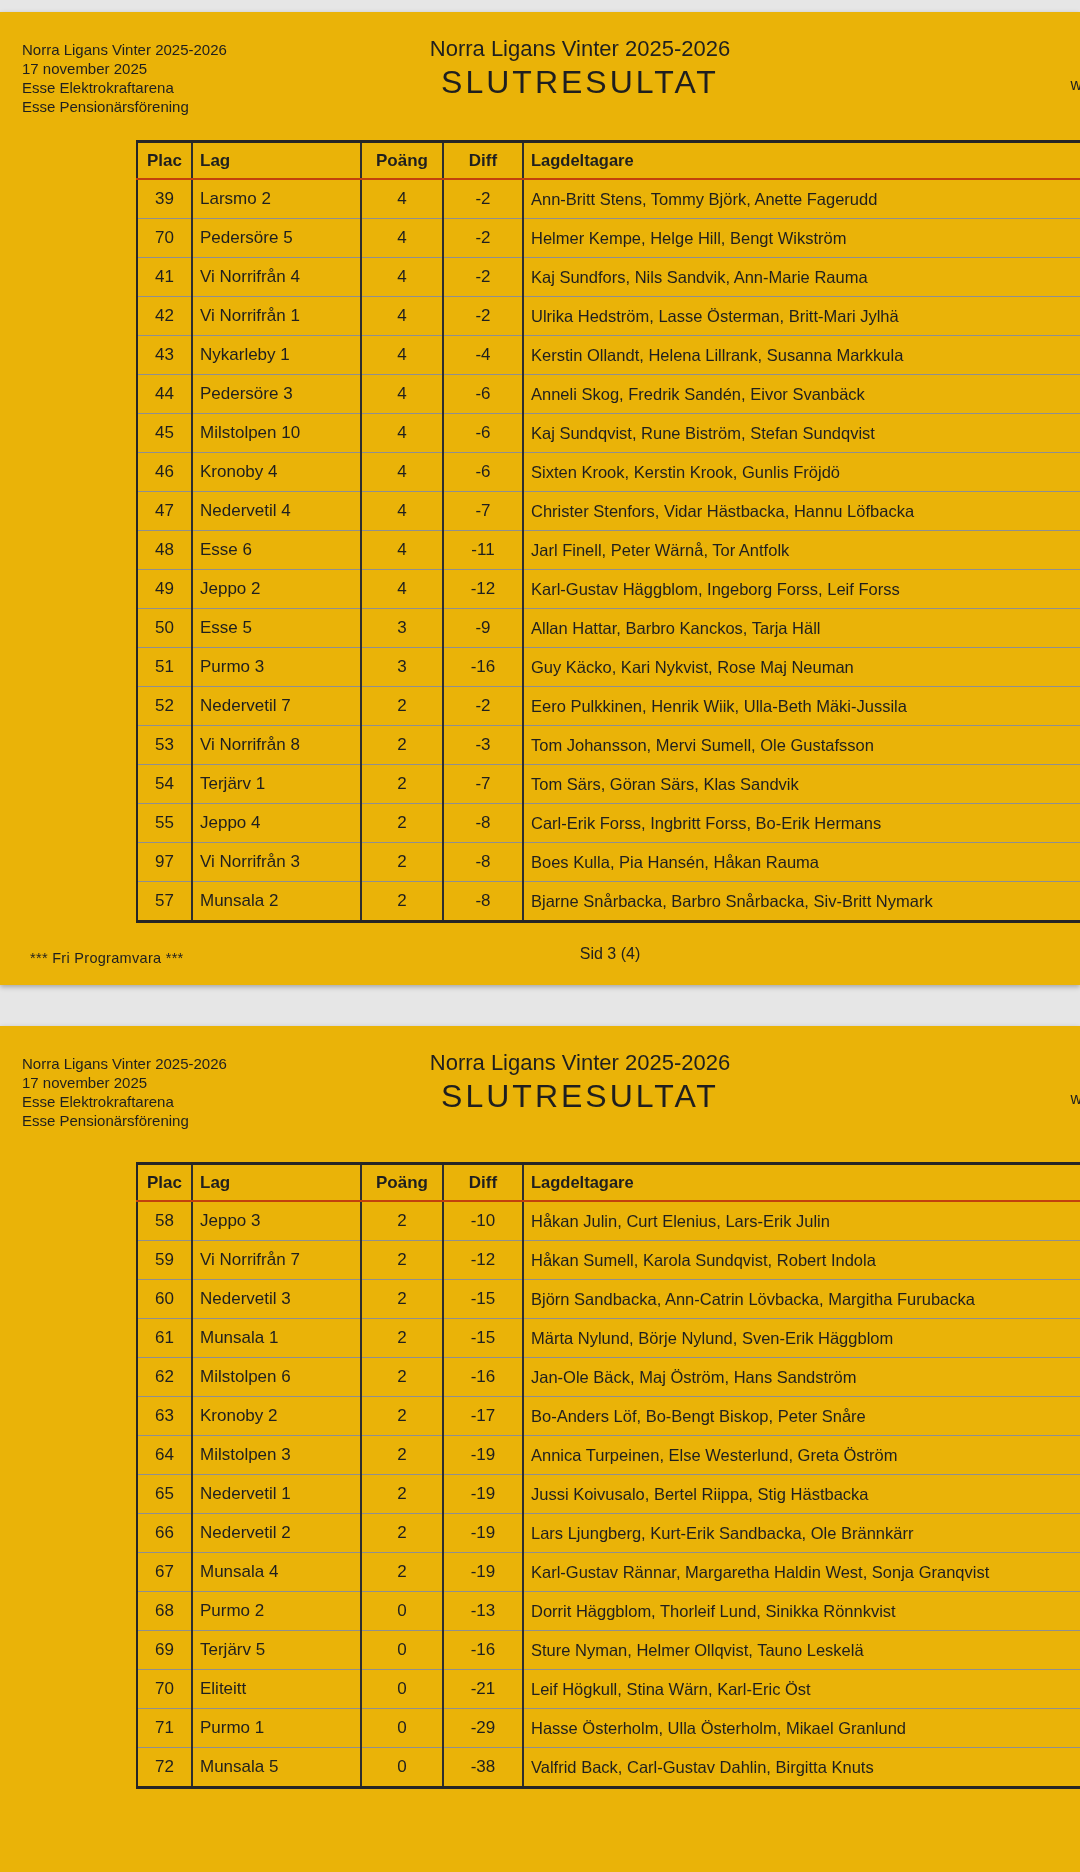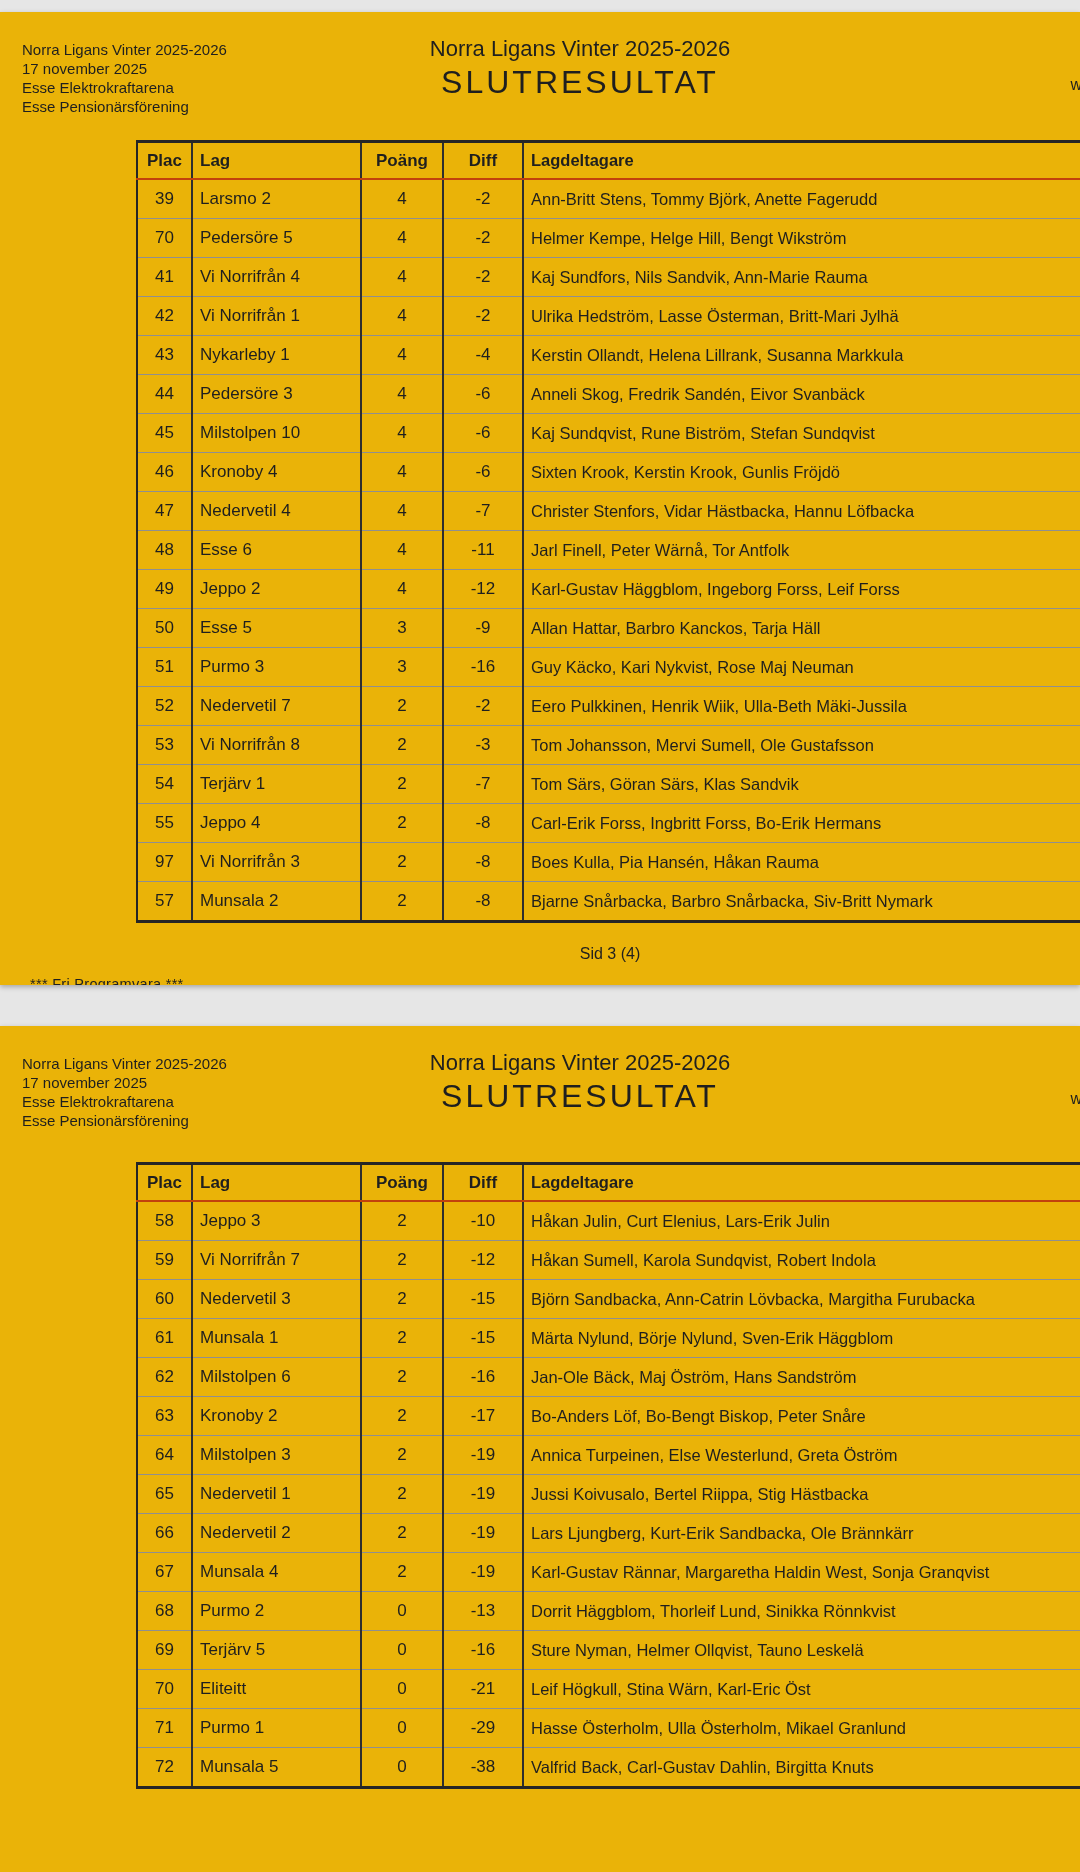--- a/index.html
+++ b/index.html
@@ -63,21 +63,21 @@
 
   .col-plac { width:53px; text-align:center; padding:0 !important; }
   .col-lag  { width:160px; }
   .col-poang{ width:80px; text-align:center !important; padding:0 !important; }
   .col-diff { width:78px; text-align:center !important; padding:0 !important; }
   .col-deltagare { font-size:16.5px !important; }
   th.col-plac { text-align:center !important; }
   th.col-poang, th.col-diff { text-align:center !important; }
 
   .footer-left {
-    position:absolute; left:30px; top:964px;
+    position:absolute; left:30px; top:938px;
     font-size:14.5px; letter-spacing:0.3px;
   }
   .footer-center {
     position:absolute; left:450px; width:320px; top:933px;
     text-align:center; font-size:16px;
   }
 </style>
 </head>
 <body>
 

